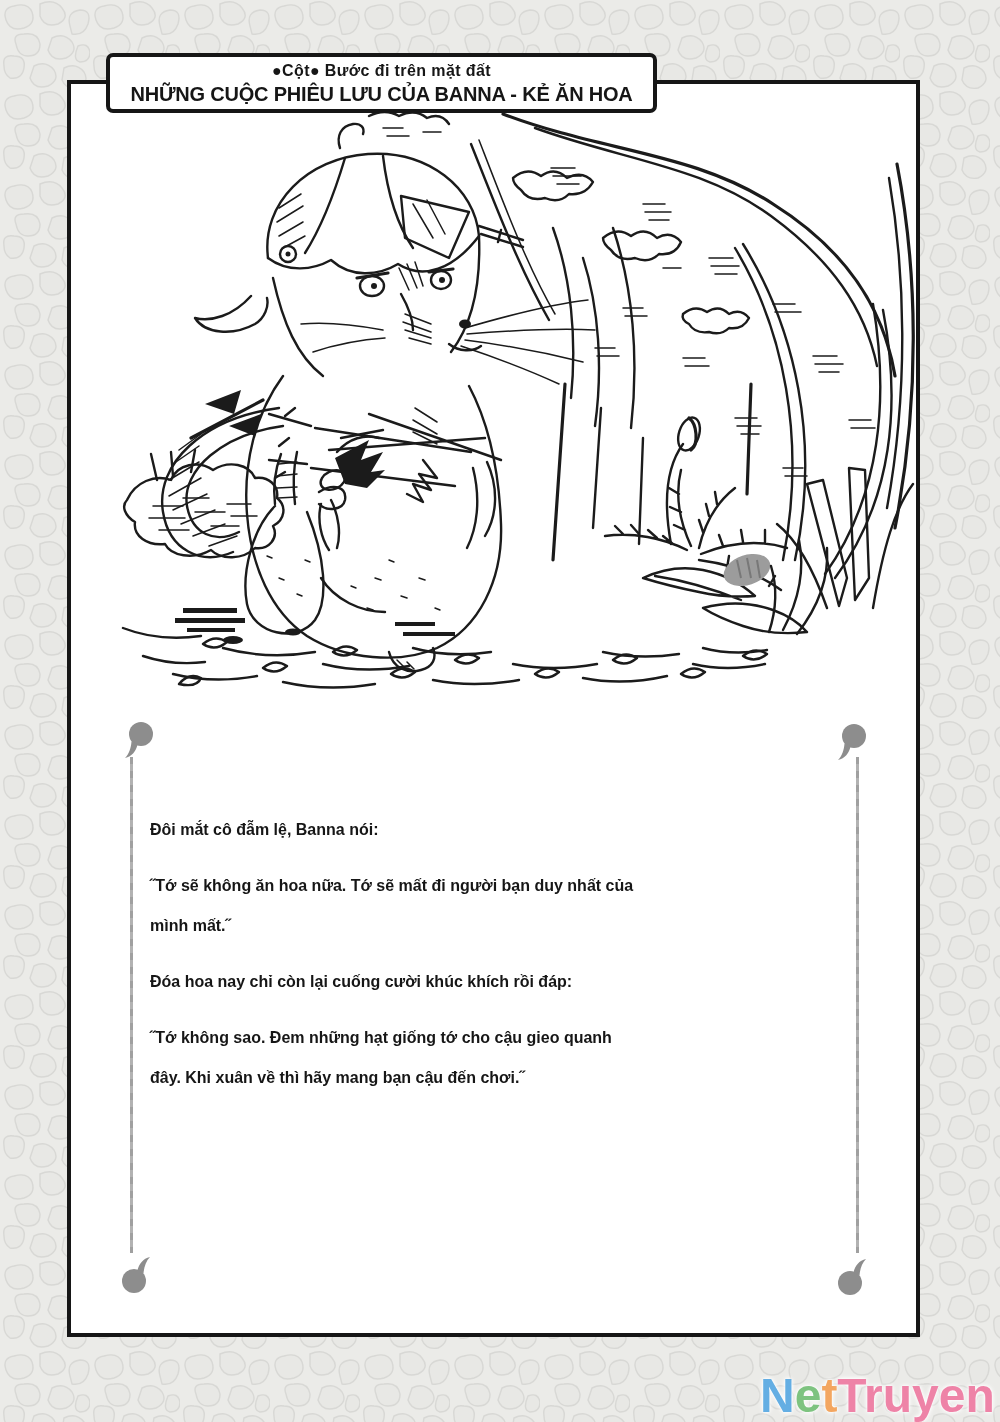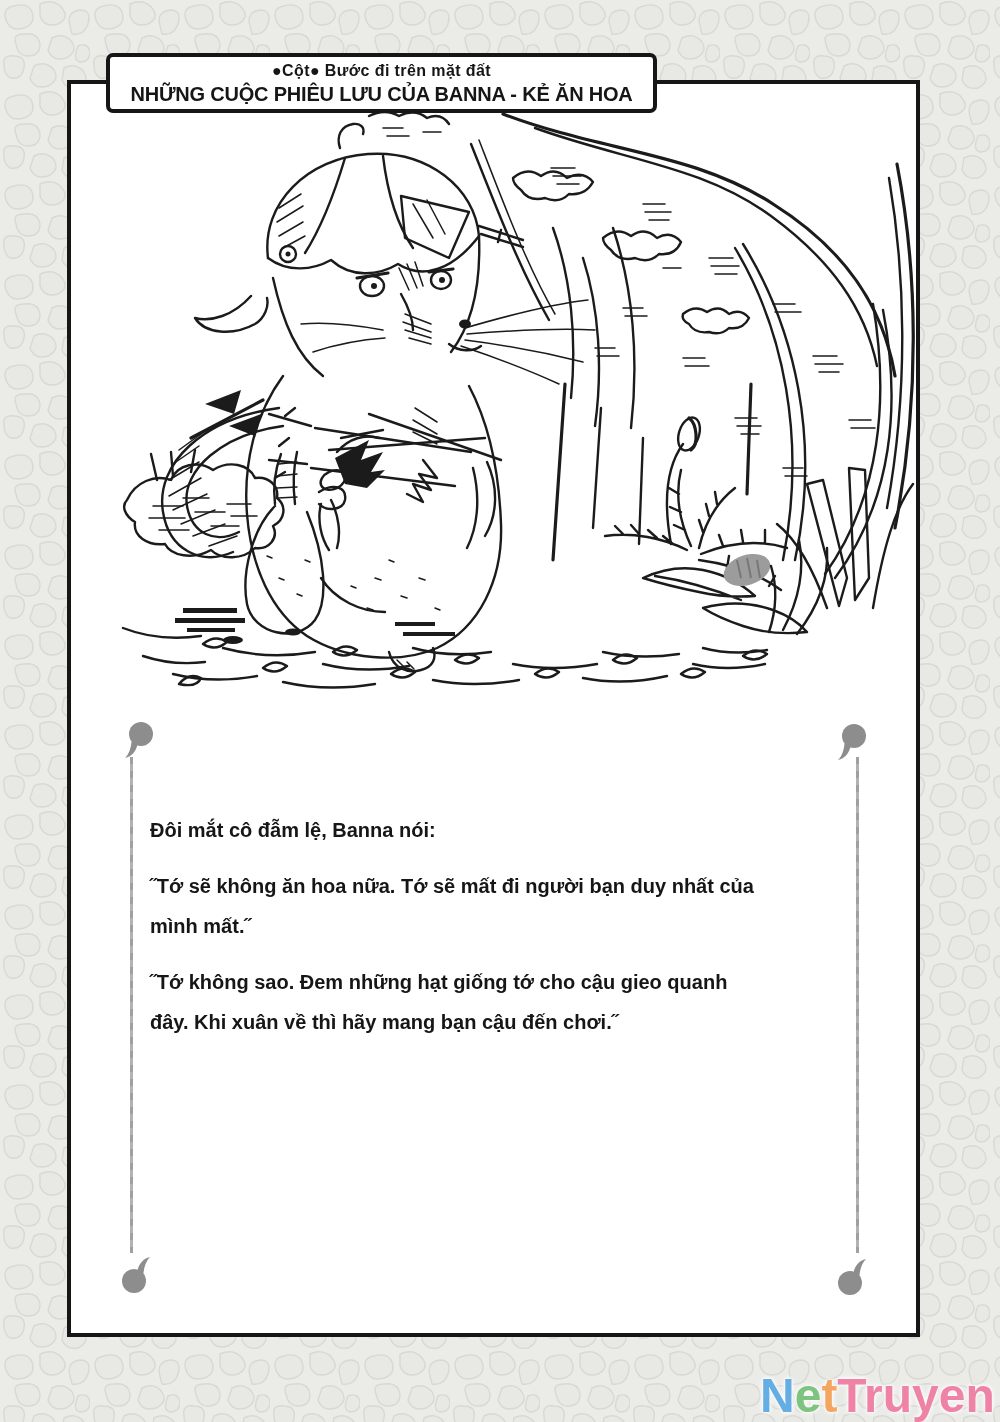--- a/index.html
+++ b/index.html
@@ -28,21 +28,21 @@
   }
   .bar-left{left:130px;top:757px;}
   .bar-right{left:856px;top:757px;}
   .pin{position:absolute;z-index:3;}
   .pin-tl{left:122px;top:721px;}
   .pin-tr{left:835px;top:723px;}
   .pin-bl{left:119px;top:1254px;transform:rotate(180deg);}
   .pin-br{left:835px;top:1256px;transform:rotate(180deg);}
   .story{
     position:absolute;left:150px;top:810px;width:705px;z-index:3;
-    color:#161616;font-size:20px;font-weight:700;line-height:40px;
+    color:#161616;font-size:16px;font-weight:700;line-height:40px;
   }
   .story p{margin:0 0 16px 0;white-space:pre-line;}
   .watermark{
     position:absolute;left:760px;top:1368px;z-index:4;
     font-size:48px;font-weight:700;letter-spacing:0px;white-space:nowrap;
     text-shadow:0 0 2px #ffffff,0 0 4px #ffffff,0 0 6px rgba(255,255,255,.8);
   }
   svg .k{fill:none;stroke:#1b1b1b;stroke-width:2.4;stroke-linecap:round;stroke-linejoin:round;}
   svg .t{fill:none;stroke:#1b1b1b;stroke-width:3.2;stroke-linecap:round;stroke-linejoin:round;}
   svg .h{fill:none;stroke:#1b1b1b;stroke-width:1.5;stroke-linecap:round;}
@@ -239,20 +239,21 @@
     </svg>
   <svg class="pin pin-br" width="34" height="40" viewBox="0 0 34 40">
       <circle cx="19" cy="13" r="12" fill="#8d8d8d"></circle>
       <path d="M9.5,20.5 C9,27 7,33 3,37 C10,35.5 14,30 15.5,23.5 Z" fill="#8d8d8d"></path>
     </svg>
 
   <div class="story">
     <p>Đôi mắt cô đẫm lệ, Banna nói:</p>
     <p>˝Tớ sẽ không ăn hoa nữa. Tớ sẽ mất đi người bạn duy nhất của
 mình mất.˝</p>
+    <p>Đóa hoa nay chỉ còn lại cuống cười khúc khích rồi đáp:</p>
     <p>˝Tớ không sao. Đem những hạt giống tớ cho cậu gieo quanh
 đây. Khi xuân về thì hãy mang bạn cậu đến chơi.˝</p>
   </div>
 
   <div class="watermark">
     <span style="color: rgb(100, 174, 227);">N</span><span style="color: rgb(126, 195, 128);">e</span><span style="color: rgb(243, 166, 96);">t</span><span style="color: rgb(238, 131, 167);">T</span><span style="color: rgb(238, 131, 167);">r</span><span style="color: rgb(238, 131, 167);">u</span><span style="color: rgb(238, 131, 167);">y</span><span style="color: rgb(238, 131, 167);">e</span><span style="color: rgb(238, 131, 167);">n</span>
   </div>
 
 </div>
 

